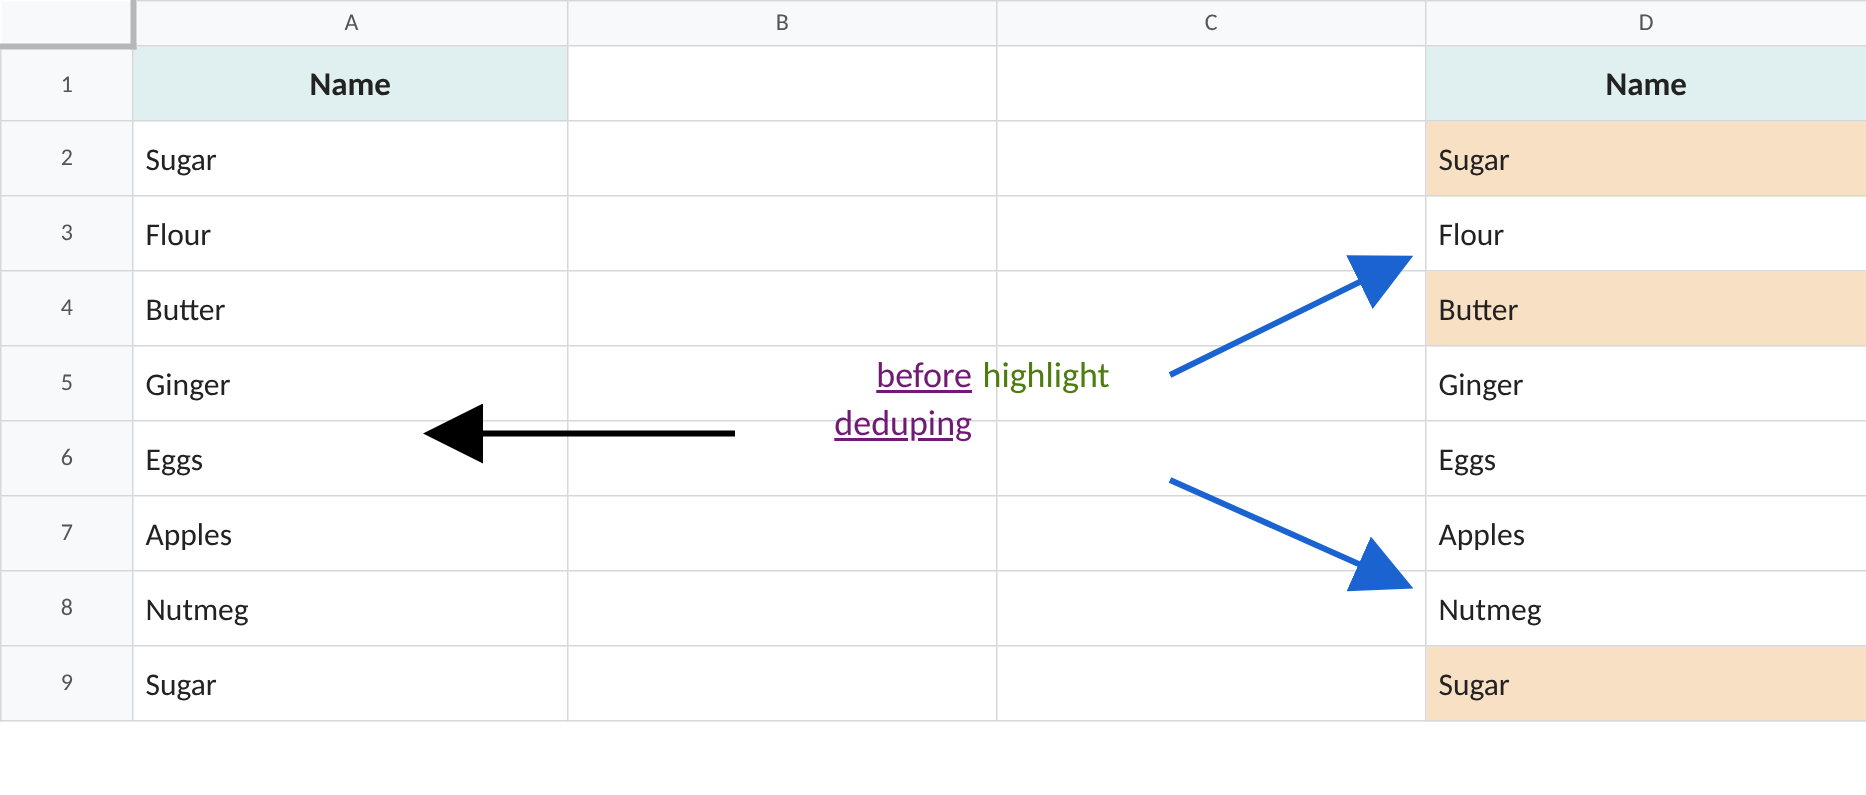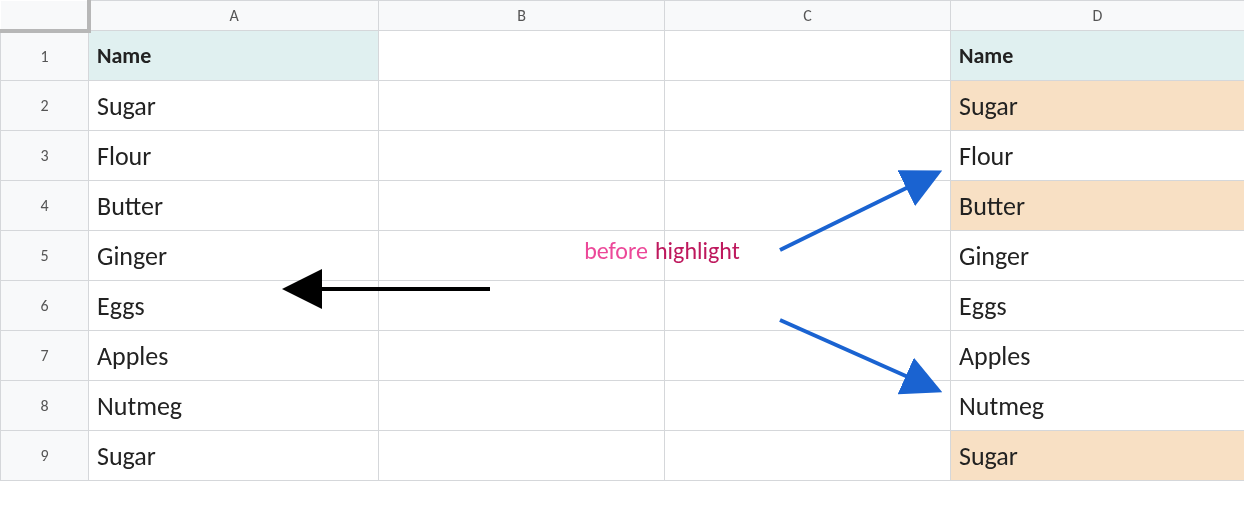--- a/index.html
+++ b/index.html
@@ -44,48 +44,50 @@
       border: 1px solid #d5d7da;
       font-size: 16px;
       text-align: center;
     }
     td {
       border: 1px solid #d5d7da;
       padding: 0 8px;
       height: 50px;
       vertical-align: middle;
       background: #fff;
-      font-size: 26px;
+      font-size: 21px;
     }
     .hdr-cell {
       background: #e0f0f0;
       font-weight: 700;
+      text-align: center;
       font-size: 22px;
     }
     .hl {
       background: #f8e0c4;
     }
     .annot {
       position: absolute;
       font-size: 24px;
       line-height: 32px;
       pointer-events: none;
     }
     .annot-before {
       left: 498px;
       top: 235px;
       text-align: right;
-      color: #ec4899;
+      color: #701a75;
       width: 150px;
+      text-decoration: underline;
     }
     .annot-hl {
       left: 655px;
       top: 235px;
       text-align: left;
-      color: #be185d;
+      color: #4d7c0f;
     }
     svg.overlay {
       position: absolute;
       left: 0; top: 0;
       width: 1244px;
       height: 530px;
       pointer-events: none;
     }
   </style>
 </head>
@@ -170,20 +172,21 @@
       <td>Sugar</td>
       <td></td>
       <td></td>
       <td class="hl">Sugar</td>
     </tr>
   </tbody>
 </table>
 
 <div class="annot annot-before">
   <span>before</span><br>
+  <span>deduping</span>
 </div>
 <div class="annot annot-hl">
   <span>highlight</span><br>
 </div>
 
 <svg class="overlay" viewBox="0 0 1244 530">
   <defs>
     <marker id="ah-black" markerWidth="10" markerHeight="10" refX="8" refY="5" orient="auto">
       <path d="M0,0 L10,5 L0,10 Z" fill="#000"></path>
     </marker>

